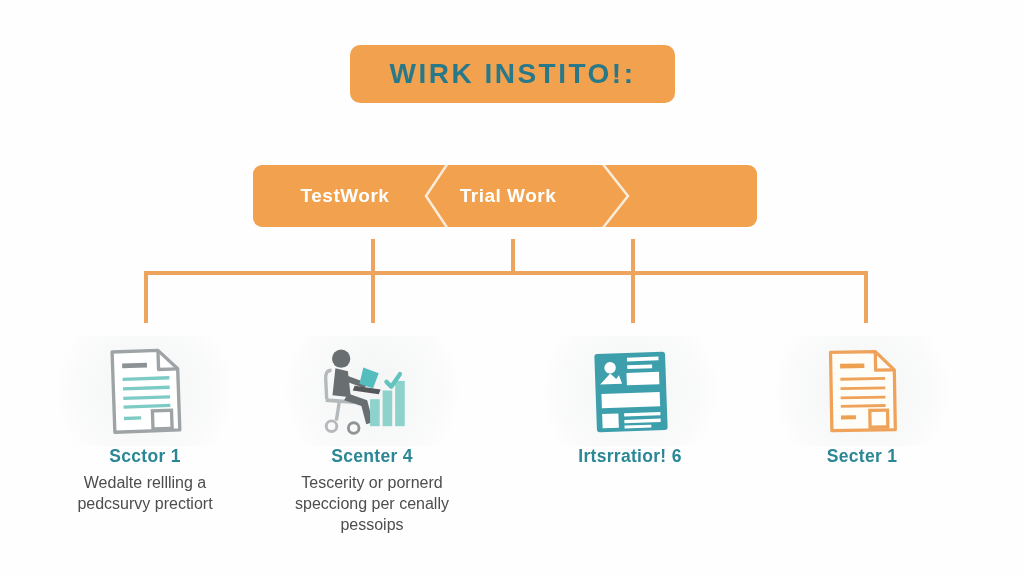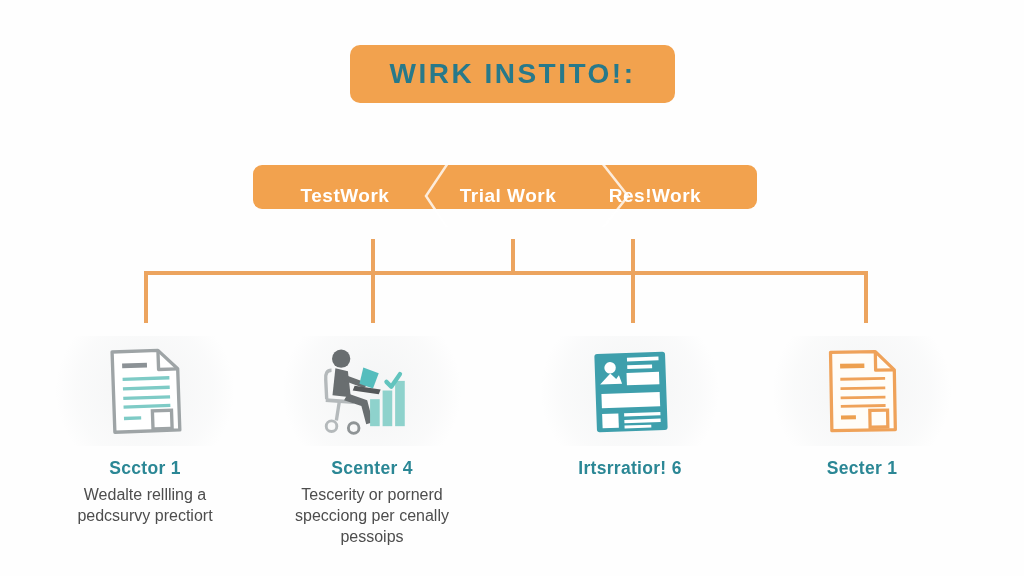--- a/index.html
+++ b/index.html
@@ -12,41 +12,41 @@
   .title-box{
     position:absolute;left:350px;top:45px;width:325px;height:58px;
     background:#F2A24E;border-radius:10px;
     display:flex;align-items:center;justify-content:center;
   }
   .title-text{
     color:#27798A;font-size:28px;font-weight:bold;letter-spacing:2.5px;
   }
   
   .process-bar{
-    position:absolute;left:253px;top:165px;width:504px;height:44px;
+    position:absolute;left:253px;top:165px;width:504px;height:62px;
     background:#F2A24E;border-radius:9px;
   }
   .process-bar svg{position:absolute;left:0;top:0;}
   .seg-label{
     position:absolute;top:0;height:62px;display:flex;align-items:center;
     transform:translateX(-50%);
     color:#ffffff;font-size:19px;font-weight:bold;letter-spacing:0.5px;white-space:nowrap;
   }
   .seg-1{left:92px;} .seg-2{left:255px;} .seg-3{left:402px;}
   
   .conn{position:absolute;background:#ECA45F;}
   
   .col{position:absolute;top:336px;width:240px;text-align:center;}
   .col-1{left:25px;} .col-2{left:252px;} .col-3{left:510px;} .col-4{left:742px;}
   .icon-wrap{
     height:110px;display:flex;align-items:center;justify-content:center;
     background:radial-gradient(circle at 50% 50%, rgba(150,160,165,0.10) 0%, rgba(150,160,165,0.04) 52%, rgba(255,255,255,0) 68%);
   }
   .col-heading{
-    margin-top:12px;color:#2B8795;font-size:17.5px;font-weight:bold;letter-spacing:0.3px;
+    color:#2B8795;font-size:17.5px;font-weight:bold;letter-spacing:0.3px;
   }
   .col-desc{
     margin-top:5px;color:#4D4D4D;font-size:16px;line-height:21px;white-space:pre-line;
   }
 </style>
 </head>
 <body>
 
 <div class="canvas">
 
@@ -54,21 +54,20 @@
     <span class="title-text">WIRK INSTITO!:</span>
   </div>
 
   <div class="process-bar">
     <svg width="504" height="62" viewBox="0 0 504 62">
       <polyline points="195,-2 173,31 195,64" fill="none" stroke="rgba(255,255,255,0.8)" stroke-width="2.5"></polyline>
       <polyline points="349,-2 375,31 349,64" fill="none" stroke="rgba(255,255,255,0.8)" stroke-width="2.5"></polyline>
     </svg>
     <span class="seg-label seg-1">TestWork</span>
     <span class="seg-label seg-2">Trial Work</span>
-    <span class="seg-label seg-3">Res!Work</span>
   </div>
 
   <div class="conn" style="left:371px;top:239px;width:4px;height:34px;"></div>
   <div class="conn" style="left:511px;top:239px;width:4px;height:34px;"></div>
   <div class="conn" style="left:631px;top:239px;width:4px;height:34px;"></div>
   <div class="conn" style="left:144px;top:271px;width:724px;height:4px;"></div>
   <div class="conn" style="left:144px;top:273px;width:4px;height:50px;"></div>
   <div class="conn" style="left:371px;top:273px;width:4px;height:50px;"></div>
   <div class="conn" style="left:631px;top:273px;width:4px;height:50px;"></div>
   <div class="conn" style="left:864px;top:273px;width:4px;height:50px;"></div>

